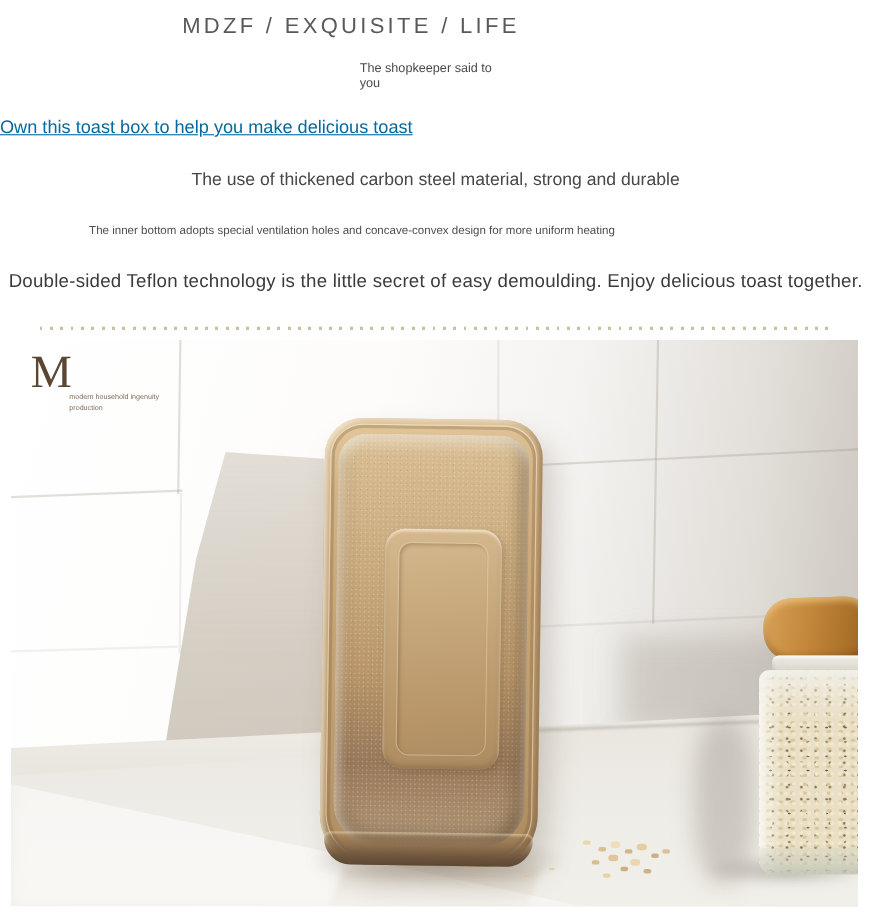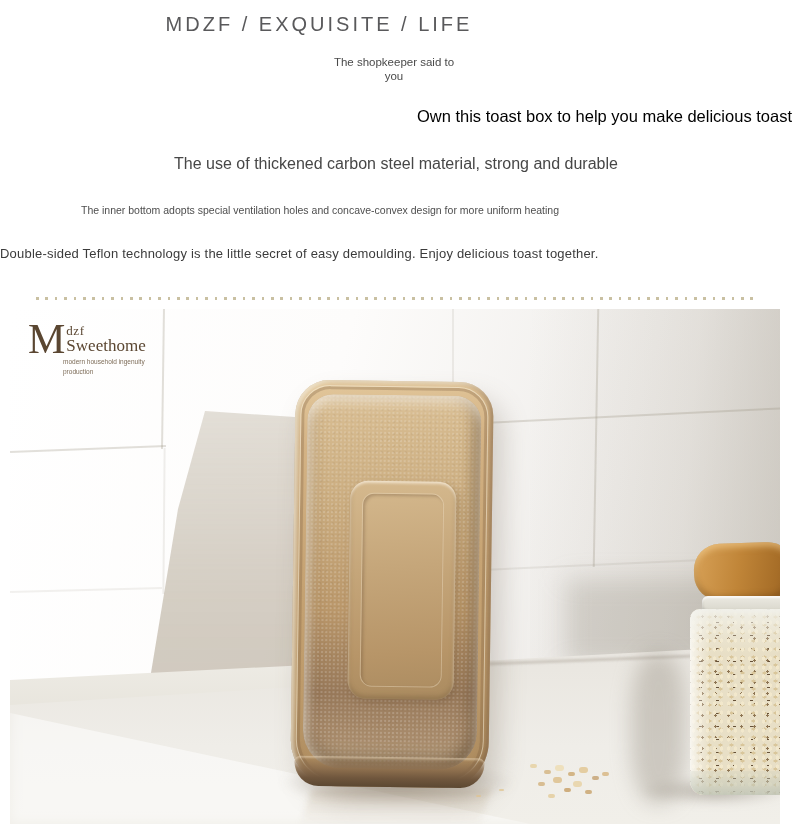--- a/index.html
+++ b/index.html
@@ -8,37 +8,37 @@
     background:#ffffff;
     font-family:"Liberation Sans", sans-serif;
   }
   
   .brand-line{
     position:absolute;top:13px;left:0;width:638px;text-align:center;
     font-size:20px;letter-spacing:3px;color:#59595b;font-weight:500;
   }
   .shopkeeper-note{
     position:absolute;top:55px;left:327px;width:134px;
-    font-size:11.5px;line-height:1.25;color:#4a4a4a;text-align:center;
+    font-size:11.5px;line-height:1.25;color:#4a4a4a;text-align:left;
   }
   .headline{
-    position:absolute;top:107px;left:0;width:792px;text-align:right;
-    font-size:16.5px;color:#000000;
+    position:absolute;top:107px;left:0;width:792px;text-align:left;
+    font-size:16.5px;color:#0369a1;text-decoration:underline;
   }
   .sub-headline{
     position:absolute;top:155px;left:0;width:792px;text-align:center;
     font-size:16px;color:#474747;
   }
   .detail-line{
     position:absolute;top:204px;left:0;width:640px;text-align:center;
     font-size:10.5px;color:#4e4e4e;
   }
   .closing-line{
-    position:absolute;top:246px;left:0;width:792px;text-align:left;
-    font-size:13px;letter-spacing:0.2px;color:#3b3b3b;
+    position:absolute;top:246px;left:0;width:792px;text-align:center;
+    font-size:17px;letter-spacing:0.2px;color:#3b3b3b;
   }
   .dotted-divider{
     position:absolute;top:297px;left:36px;width:720px;height:3px;
     background-image:repeating-linear-gradient(90deg,#c9c0a2 0 2.6px,transparent 2.6px 9.4px);
   }
 
   
   .photo{
     position:absolute;left:10px;top:309px;width:770px;height:515px;overflow:hidden;
     background:linear-gradient(105deg,#ffffff 0%,#fdfcfb 38%,#efedea 72%,#e0ddd7 100%);
@@ -269,20 +269,16 @@
       <div class="jar-glass-top"></div>
       <div class="jar-glass-bottom"></div>
     </div>
   </div>
 
   <div class="crumbs"></div>
 
   <div class="logo">
     <div class="logo-row">
       <span class="logo-m">M</span>
-      <span class="logo-right">
-        <div class="logo-dzf">dzf</div>
-        <div class="logo-name">Sweethome</div>
-      </span>
     </div>
     <div class="logo-tagline">modern household ingenuity production</div>
   </div>
 </div>
 
 </body></html>

